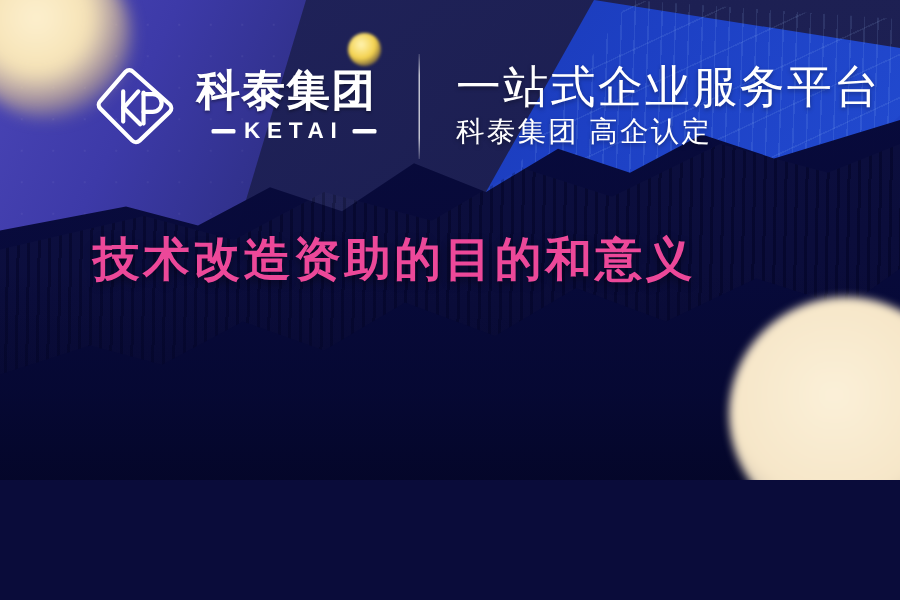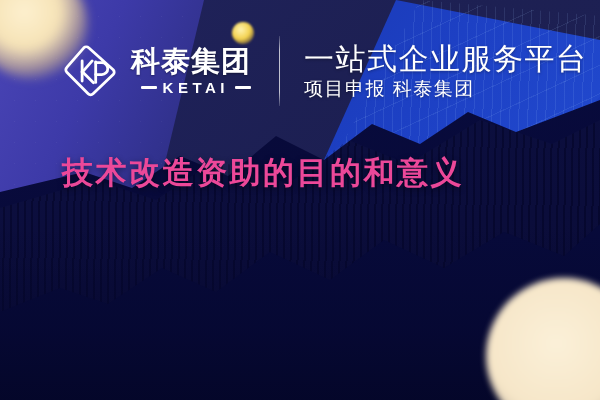--- a/index.html
+++ b/index.html
@@ -1,20 +1,20 @@
 <!DOCTYPE html>
 <html><head>
 <meta charset="utf-8">
 <style>
   * { margin:0; padding:0; box-sizing:border-box; }
   html,body { width:600px; height:400px; overflow:hidden; background:#0a0c3a; }
 
   .banner{
     position:relative;
-    width:600px; height:400px;
+    width:600px; height:320px;
     overflow:hidden;
     font-family:"Liberation Sans","DejaVu Sans",sans-serif;
     background:#1e2154;
   }
 
   
   .layer{ position:absolute; inset:0; }
 
   
   .bg-base{
@@ -248,21 +248,21 @@
             <span class="logo-en">KETAI</span>
             <span class="logo-dash"></span>
           </div>
         </div>
       </div>
 
       <div class="divider"></div>
 
       <div class="slogan">
         <div class="slogan-main">一站式企业服务平台</div>
-        <div class="slogan-sub">项目申报 科泰集团</div>
+        <div class="slogan-sub">科泰集团 高企认定</div>
       </div>
 
     </div>
 
     <div class="headline">技术改造资助的目的和意义</div>
 
   </div>
 </div>
 
 </body></html>

